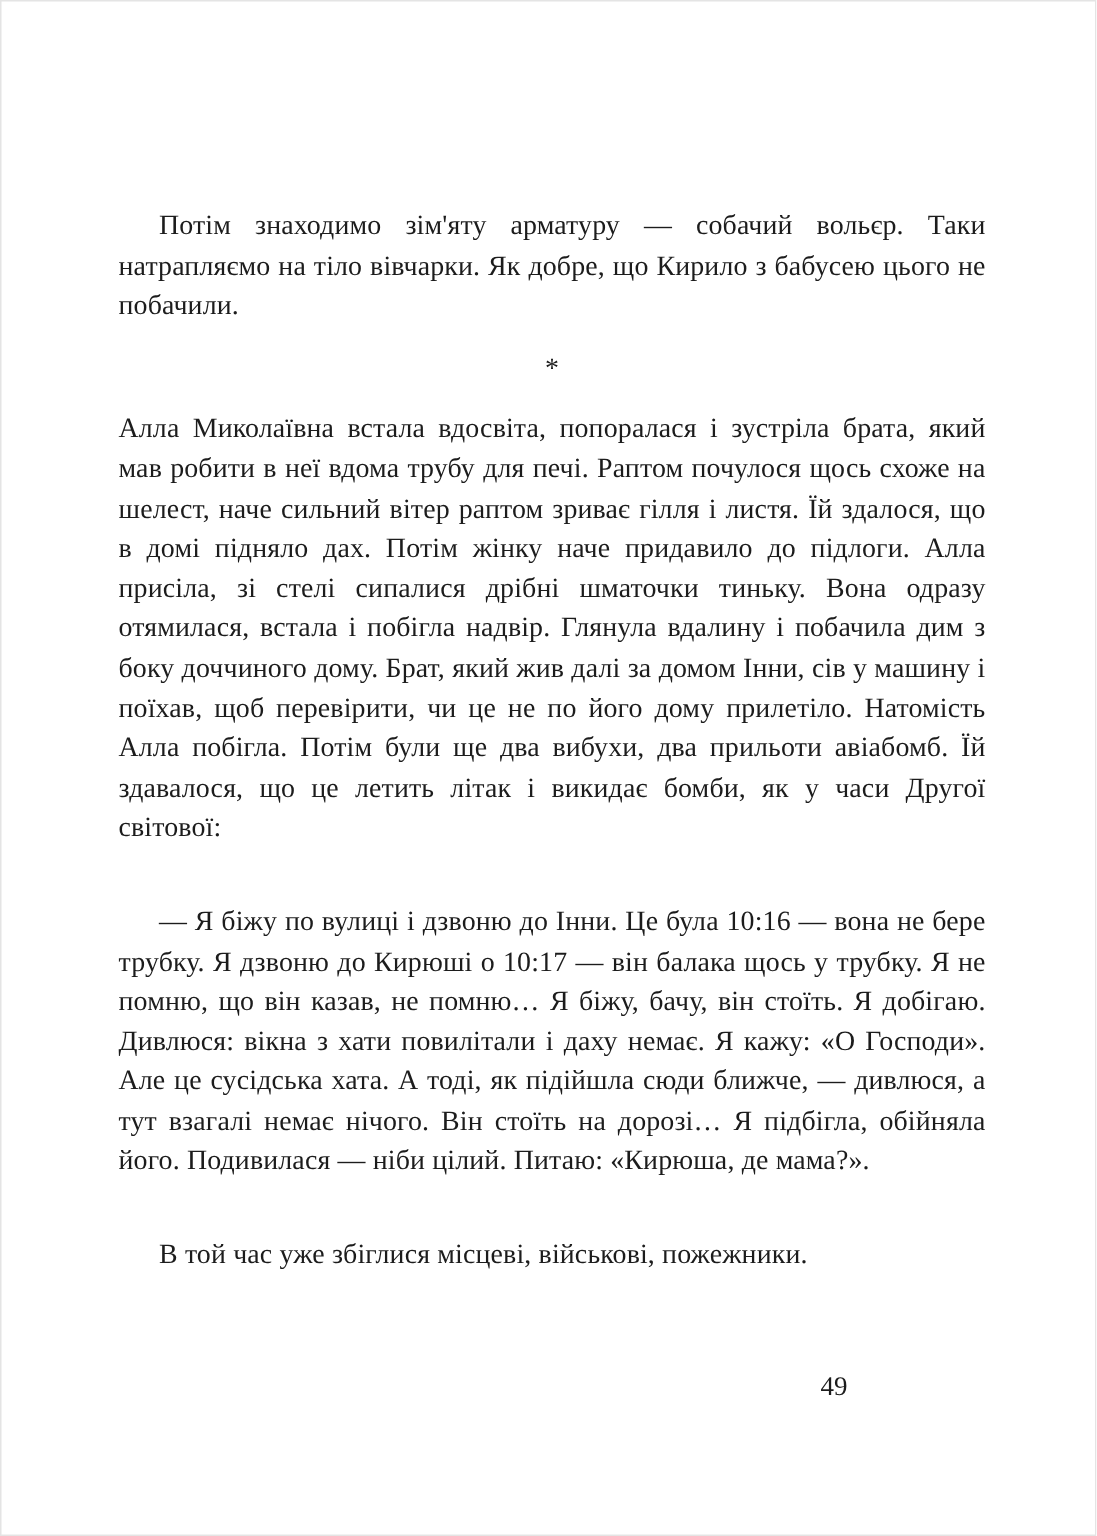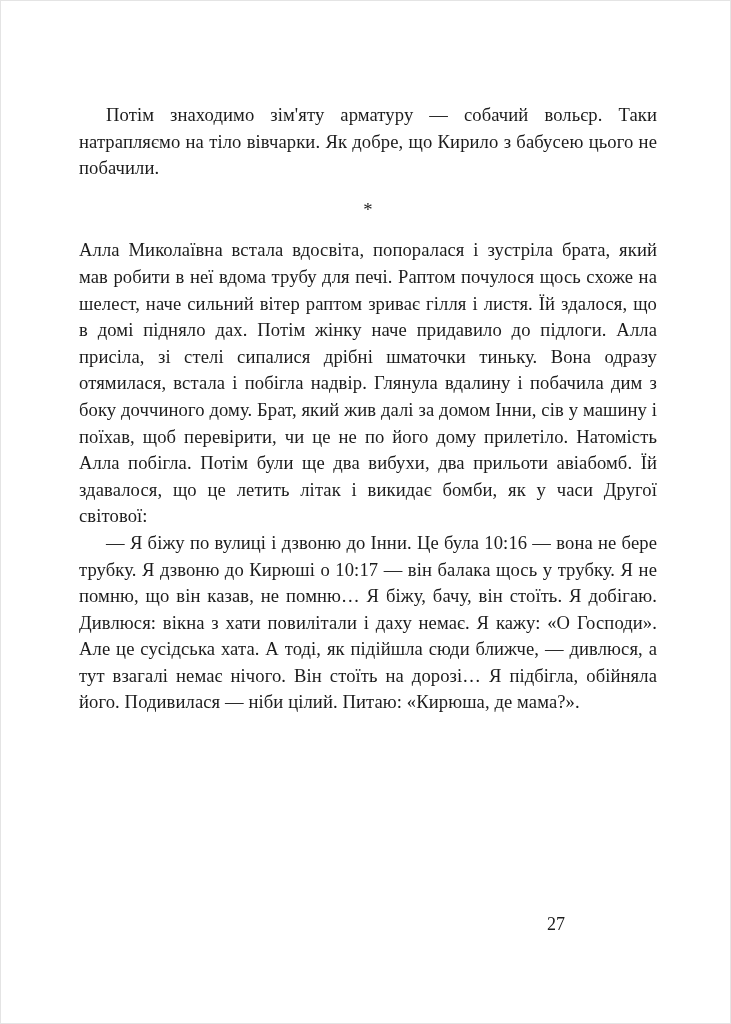--- a/index.html
+++ b/index.html
@@ -27,20 +27,21 @@
     line-height: 26.6px;
     text-align: justify;
     letter-spacing: 0.1px;
   }
   .para {
     margin: 0;
     padding: 0;
   }
   .para.indent {
     text-indent: 27px;
+    margin-top: 36px;
   }
   .separator {
     text-align: center;
     margin: 15px 0 14px 0;
     font-size: 18.6px;
     line-height: 26.6px;
   }
   .page-number {
     position: absolute;
     left: 546px;
@@ -56,17 +57,18 @@
 <div class="page">
   <div class="text-block">
     <p class="para indent">Потім знаходимо зім'яту арматуру — собачий вольєр. Таки натрапляємо на тіло вівчарки. Як добре, що Кирило з бабусею цього не побачили.</p>
 
     <div class="separator">*</div>
 
     <p class="para">Алла Миколаївна встала вдосвіта, попоралася і зустріла брата, який мав робити в неї вдома трубу для печі. Раптом почулося щось схоже на шелест, наче сильний вітер раптом зриває гілля і листя. Їй здалося, що в домі підняло дах. Потім жінку наче придавило до підлоги. Алла присіла, зі стелі сипалися дрібні шматочки тиньку. Вона одразу отямилася, встала і побігла надвір. Глянула вдалину і побачила дим з боку доччиного дому. Брат, який жив далі за домом Інни, сів у машину і поїхав, щоб перевірити, чи це не по його дому прилетіло. Натомість Алла побігла. Потім були ще два вибухи, два прильоти авіабомб. Їй здавалося, що це летить літак і викидає бомби, як у часи Другої світової:</p>
 
     <p class="para indent">— Я біжу по вулиці і дзвоню до Інни. Це була 10:16 — вона не бере трубку. Я дзвоню до Кирюші о 10:17 — він балака щось у трубку. Я не помню, що він казав, не помню… Я біжу, бачу, він стоїть. Я добігаю. Дивлюся: вікна з хати повилітали і даху немає. Я кажу: «О Господи». Але це сусідська хата. А тоді, як підійшла сюди ближче, — дивлюся, а тут взагалі немає нічого. Він стоїть на дорозі… Я підбігла, обійняла його. Подивилася — ніби цілий. Питаю: «Кирюша, де мама?».</p>
 
+    <p class="para indent">В той час уже збіглися місцеві, військові, пожежники.</p>
 
   </div>
 
-  <div class="page-number">27</div>
+  <div class="page-number">49</div>
 </div>
 
 </body></html>

